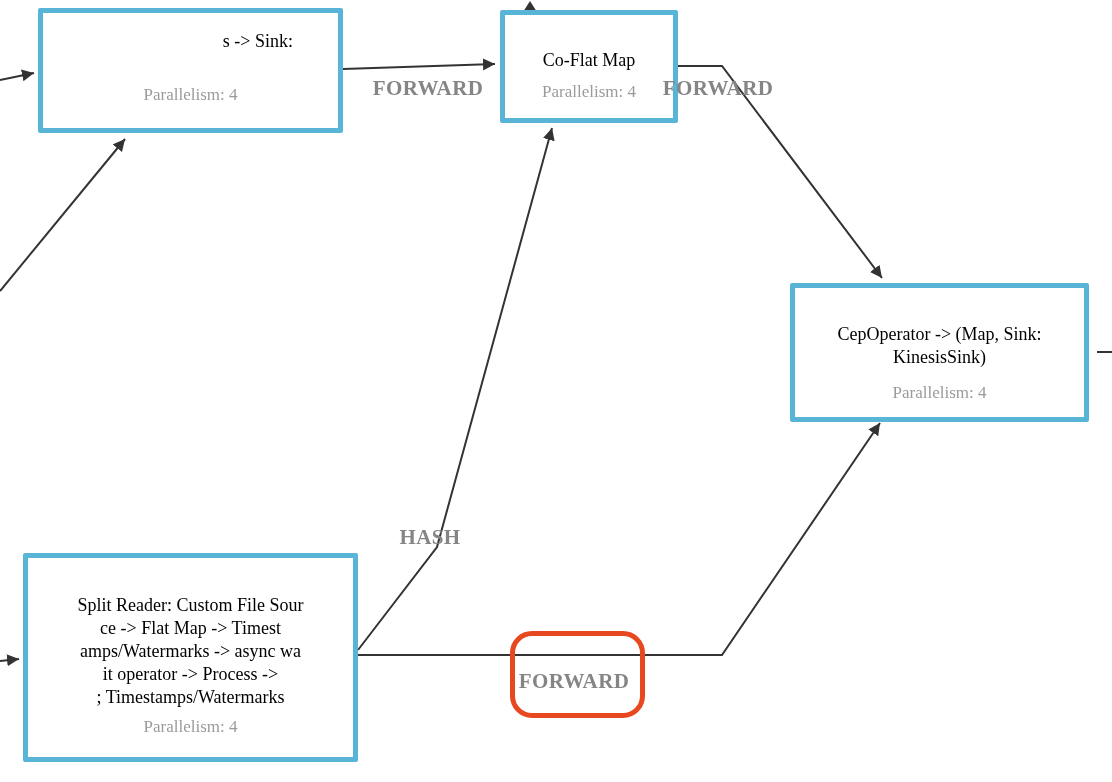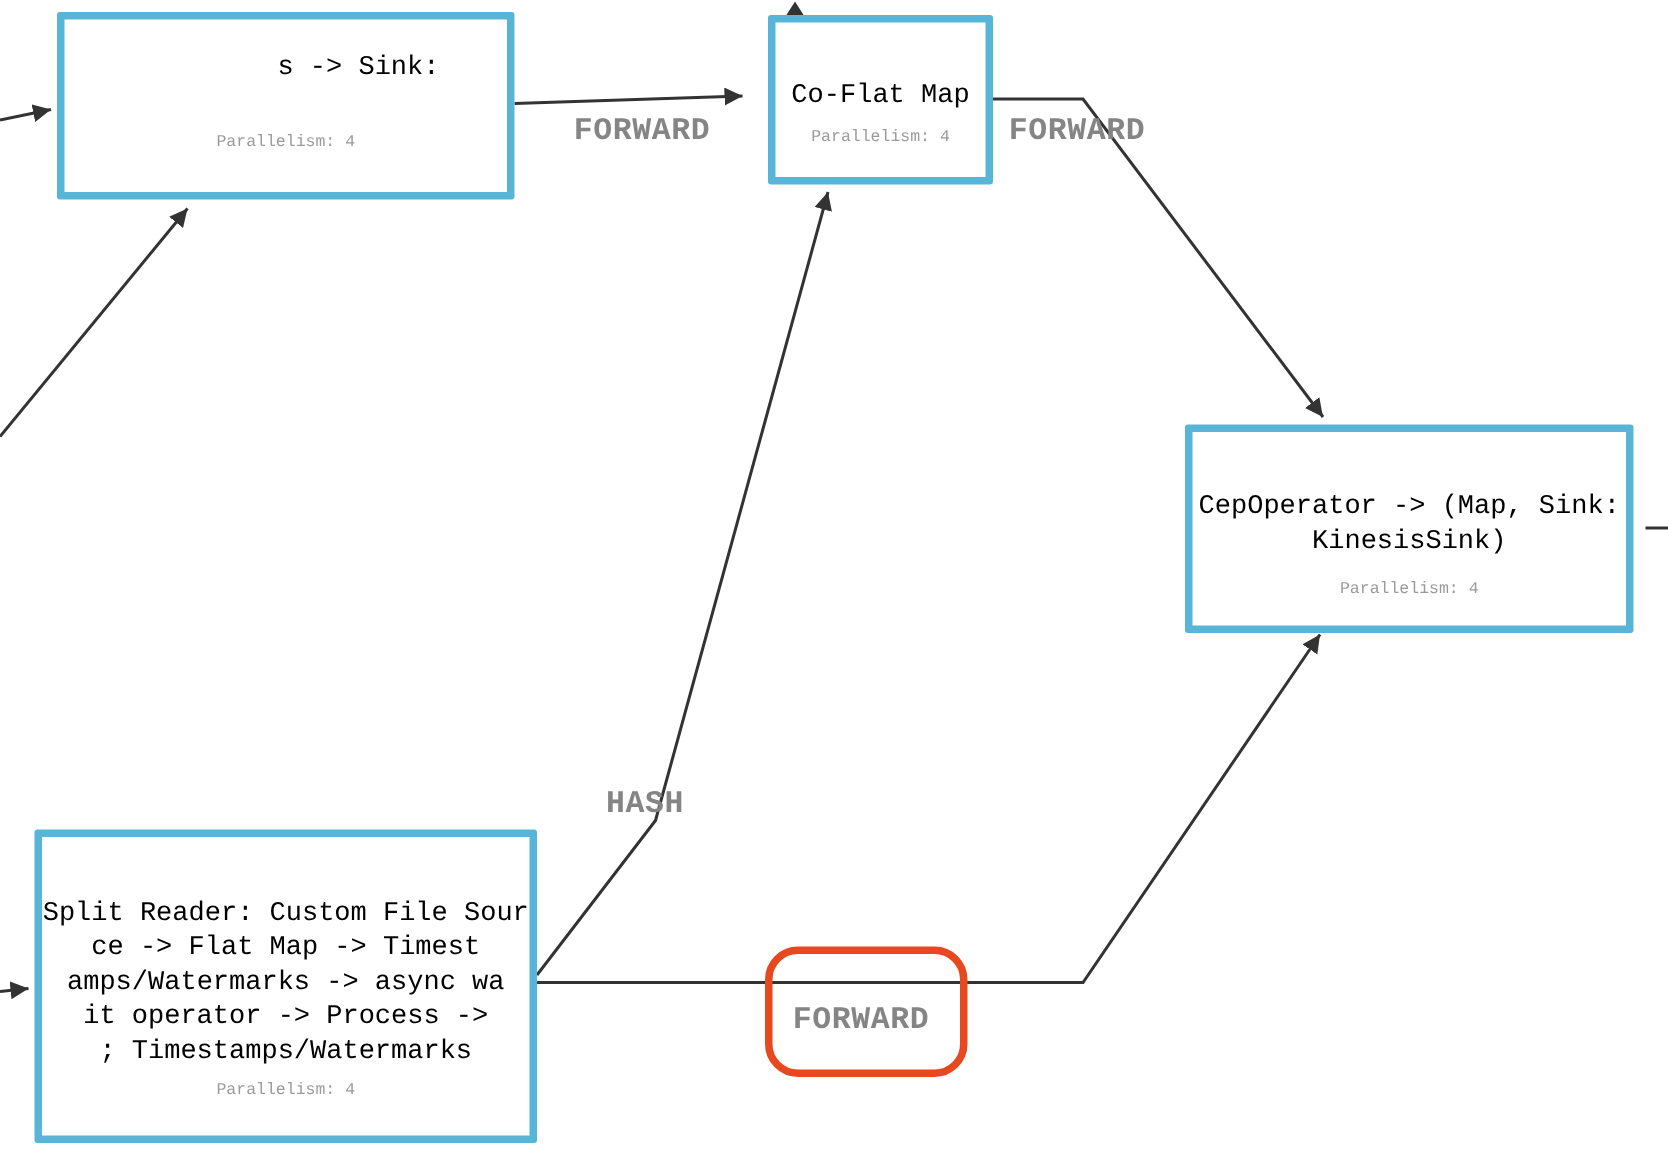--- a/index.html
+++ b/index.html
@@ -2,21 +2,21 @@
 <html style="--node_border: #58b5d8; --edge: #333333; --edge_label: #858585; --muted_text: #9b9b9b; --title_text: #000000; --highlight: #e8481f;"><head>
 <meta charset="utf-8">
 <style>
   html, body { margin: 0; padding: 0; background: #ffffff; }
   #stage {
     position: relative;
     width: 1112px;
     height: 782px;
     overflow: hidden;
     background: #ffffff;
-    font-family: Liberation Mono, monospace;
+    font-family: Liberation Serif, serif;
   }
   #edges-layer {
     position: absolute;
     left: 0; top: 0;
     width: 1112px; height: 782px;
     z-index: 1;
   }
   #edges-layer path { fill: none; stroke: var(--edge, #333); stroke-width: 2; }
   .node {
     position: absolute;
@@ -33,28 +33,28 @@
   .node-title {
     font-size: 18px;
     line-height: 23px;
     color: var(--title_text, #000);
     text-align: center;
     white-space: pre-line;
     width: 100%;
     box-sizing: border-box;
   }
   .node-parallelism {
-    font-size: 11px;
+    font-size: 17px;
     color: var(--muted_text, #9b9b9b);
     margin-top: 10px;
   }
   #node-sink { left: 38px; top: 8px; width: 305px; height: 125px; padding-bottom: 6px; }
   #node-sink .node-title { text-align: right; padding-right: 45px; }
   #node-sink .node-parallelism { margin-top: 32px; }
-  #node-coflatmap { left: 512px; top: 10px; width: 150px; height: 113px; padding-top: 18px; }
+  #node-coflatmap { left: 500px; top: 10px; width: 178px; height: 113px; padding-top: 18px; }
   #node-cep { left: 790px; top: 283px; width: 299px; height: 139px; padding-top: 20px; }
   #node-cep .node-parallelism { margin-top: 14px; }
   #node-splitreader { left: 23px; top: 553px; width: 335px; height: 209px; padding-top: 16px; }
   #node-splitreader .node-parallelism { margin-top: 8px; }
   .edge-label {
     position: absolute;
     transform: translate(-50%, -50%);
     font-size: 21px;
     font-weight: 700;
     letter-spacing: 0.4px;

